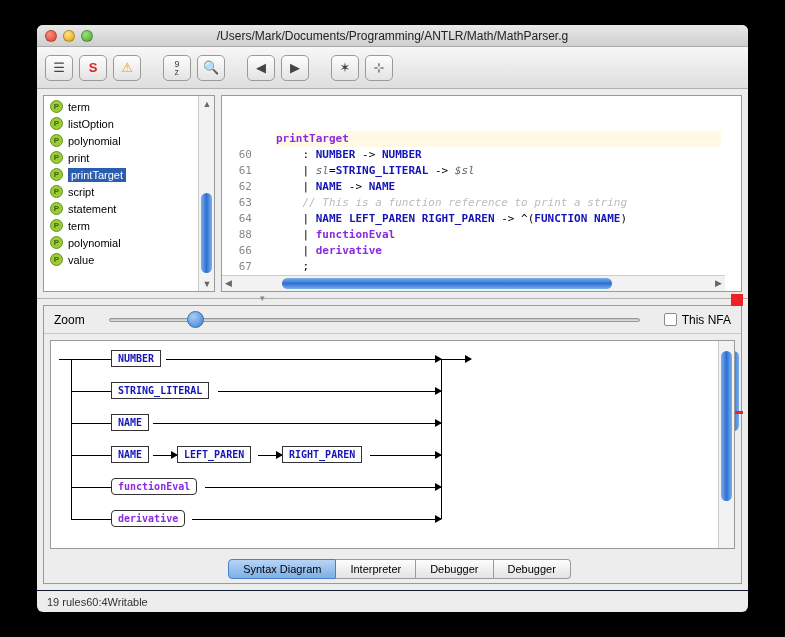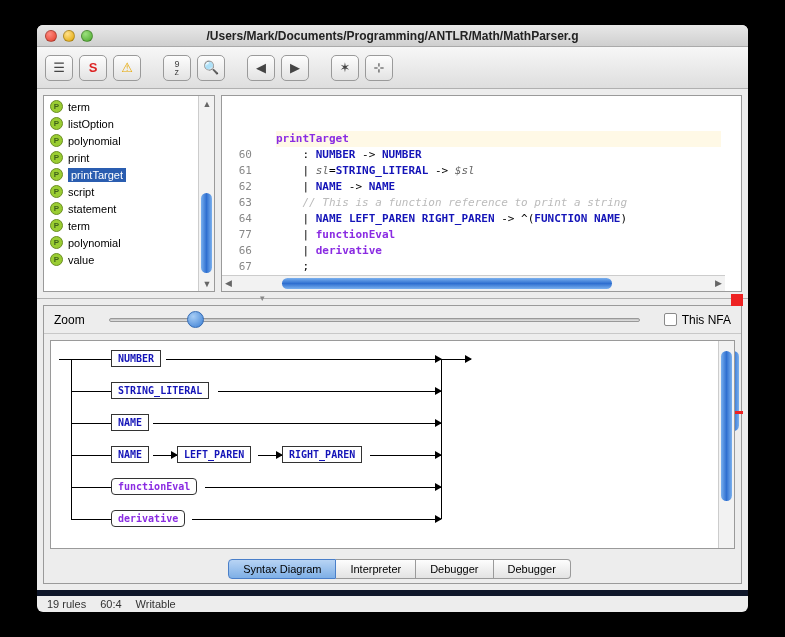--- a/index.html
+++ b/index.html
@@ -1,18 +1,18 @@
 <!DOCTYPE html>
 <html><head>
 <meta charset="utf-8">
 <style>
 * { box-sizing: border-box; margin: 0; padding: 0; }
 body { background: #000; width: 785px; height: 637px; font-family: "Lucida Grande", Arial, sans-serif; font-size: 11px; }
 .window { position: absolute; left: 37px; top: 25px; width: 711px; height: 587px; background: #ededed; border-radius: 6px; box-shadow: 0 8px 30px rgba(0,0,0,0.5); overflow: hidden; display: flex; flex-direction: column; }
-.titlebar { height: 22px; background: linear-gradient(#e8e8e8,#cfcfcf); border-bottom: 1px solid #aaa; display: flex; align-items: center; position: relative; font-weight: bold; }
+.titlebar { height: 22px; background: linear-gradient(#e8e8e8,#cfcfcf); border-bottom: 1px solid #aaa; display: flex; align-items: center; position: relative; }
 .traffic { display: flex; gap: 6px; margin-left: 8px; }
 .dot { width: 12px; height: 12px; border-radius: 50%; border: 1px solid rgba(0,0,0,0.25); }
 .red { background: radial-gradient(circle at 35% 30%, #ff8a80, #e33e2b); }
 .yellow { background: radial-gradient(circle at 35% 30%, #ffe08a, #e0a400); }
 .green { background: radial-gradient(circle at 35% 30%, #9be07d, #4ba82c); }
 .title { position: absolute; left: 0; right: 0; text-align: center; font-size: 12px; color: #222; }
 .toolbar { height: 42px; background: linear-gradient(#f7f7f7,#dedede); border-bottom: 1px solid #b0b0b0; display: flex; align-items: center; padding: 0 8px; gap: 6px; }
 .tbtn { width: 28px; height: 26px; background: linear-gradient(#fdfdfd,#e3e3e3); border: 1px solid #9a9a9a; border-radius: 5px; display: flex; align-items: center; justify-content: center; font-size: 13px; color: #444; cursor: pointer; }
 .tspacer { width: 10px; }
 .main { flex: 1; display: flex; flex-direction: column; }
@@ -56,21 +56,21 @@
 .nodebox.tok2 { color: #1414b8; font-weight: bold; }
 .nodebox.rule { color: #8a2be2; font-weight: bold; border-radius: 4px; }
 .line { position: absolute; background: #000; }
 .arrowr { position: absolute; width: 0; height: 0; border-top: 4px solid transparent; border-bottom: 4px solid transparent; border-left: 7px solid #000; }
 .tabsrow { height: 28px; display: flex; align-items: center; justify-content: center; gap: 0; }
 .tab { height: 20px; padding: 0 14px; border: 1px solid #9a9a9a; display: flex; align-items: center; font-size: 11px; background: linear-gradient(#fdfdfd,#e3e3e3); cursor: pointer; }
 .tab:first-child { border-radius: 4px 0 0 4px; }
 .tab:last-child { border-radius: 0 4px 4px 0; }
 .tab.active { background: linear-gradient(#b8d4f4,#7eafe6); border-color: #4a7fc9; margin-left: 14px; }
 .tab + .tab { border-left: none; }
-.status { height: 22px; display: flex; align-items: center; padding: 0 10px; font-size: 11px; color: #333; gap: 14px; border-top: 6px solid #0f172a; }
+.status { height: 22px; display: flex; align-items: center; padding: 0 10px; font-size: 11px; color: #333; border-top: 1px solid #0f172a; }
 .foldmark { position:absolute; font-size:9px; color:#888; left:2px; }
 </style>
 </head>
 <body>
 
 <div class="window">
   <div class="titlebar">
     <div class="traffic">
       <div class="dot red"></div>
       <div class="dot yellow"></div>
@@ -150,21 +150,21 @@
         </div>
       </div>
 
       <div class="editor">
         <div class="ednums" id="ednums">
             <div>60</div>
             <div>61</div>
             <div>62</div>
             <div>63</div>
             <div>64</div>
-            <div>77</div>
+            <div>88</div>
             <div>66</div>
             <div>67</div>
             <div>68</div>
           </div>
         <div class="edgutter" id="edgutter">
             <div class="foldmark" style="top: 2px;">▾</div>
             <div class="foldmark" style="top: 130px;">▵</div>
           </div>
         <div class="edcode" id="edcode" style="padding-bottom:16px"><div class="edline hl"><span class="kw">printTarget</span></div><div class="edline">    : <span class="tok">NUMBER</span> -&gt; <span class="tok">NUMBER</span></div><div class="edline">    | <span class="varref">sl</span>=<span class="tok">STRING_LITERAL</span> -&gt; <span class="varref">$sl</span></div><div class="edline">    | <span class="tok">NAME</span> -&gt; <span class="tok">NAME</span></div><div class="edline">    <span class="cmt">// This is a function reference to print a string</span></div><div class="edline">    | <span class="tok">NAME</span> <span class="tok">LEFT_PAREN</span> <span class="tok">RIGHT_PAREN</span> -&gt; ^(<span class="tok">FUNCTION</span> <span class="tok">NAME</span>)</div><div class="edline">    | <span class="kw">functionEval</span></div><div class="edline">    | <span class="kw">derivative</span></div><div class="edline">    ;</div></div>
         <div class="edscroll">

